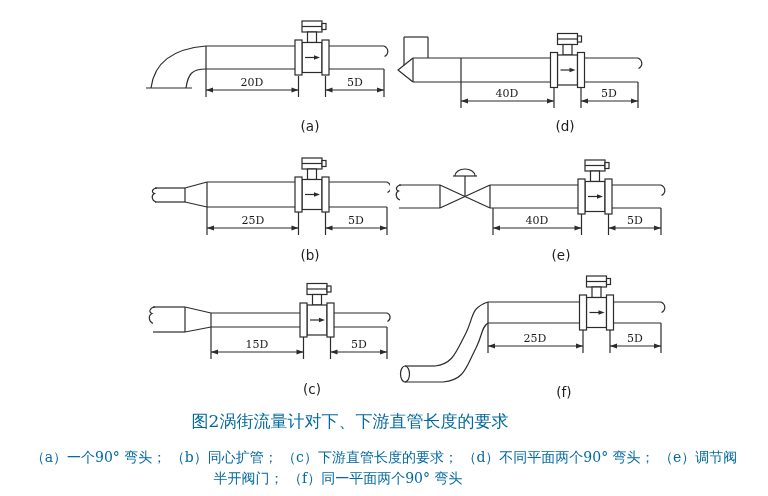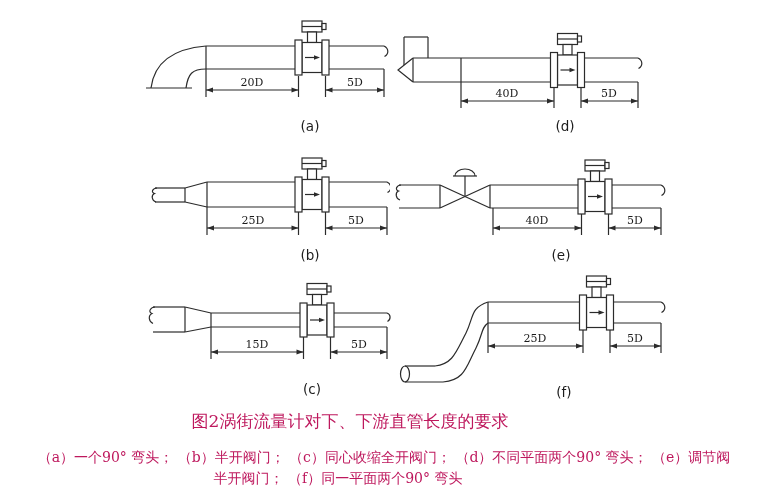--- a/index.html
+++ b/index.html
@@ -1,17 +1,17 @@
 <!DOCTYPE html>
 <html><head>
 <meta charset="utf-8">
 <style>
   html,body{margin:0;padding:0;background:#fff;}
   .canvas{position:relative;width:768px;height:496px;background:#ffffff;overflow:hidden;
-          font-family:"DejaVu Serif", serif;color:#be185d;}
+          font-family:"DejaVu Serif", serif;color:#0369a1;}
   .fig{position:absolute;}
   
   .ln path,.ln rect,.ln ellipse{stroke:#2b2b2b;stroke-width:1.2;fill:none;}
   .wf{fill:#ffffff !important;}
   .fl{fill:#2b2b2b;stroke:none;}
   svg text{font-family:"DejaVu Serif", serif;font-size:11px;fill:#1c1c1c;text-anchor:middle;}
   svg text.sub{font-family:"DejaVu Sans", sans-serif;font-size:13.5px;}
   .caption{position:absolute;top:410px;left:0;width:768px;text-align:center;
            font-size:17px;transform:translateX(-34px);}
   .legend{position:absolute;left:0;width:768px;text-align:center;font-size:14px;}
@@ -297,16 +297,16 @@
         <path d="M 268,53 V 83"></path>
       <path d="M 217,76 H 268"></path>
       <polygon class="fl" points="217,76 224,73.4 224,78.6"></polygon>
       <polygon class="fl" points="268,76 261,73.4 261,78.6"></polygon>
       <text x="242" y="72">5D</text>
     </g>
     <text class="sub" x="171" y="127">(f)</text>
   </svg>
 
   <div class="caption">图2涡街流量计对下、下游直管长度的要求</div>
-  <div class="legend l1">（a）一个90° 弯头； （b）半开阀门； （c）同心收缩全开阀门； （d）不同平面两个90° 弯头； （e）调节阀</div>
+  <div class="legend l1">（a）一个90° 弯头； （b）同心扩管； （c）下游直管长度的要求； （d）不同平面两个90° 弯头； （e）调节阀</div>
   <div class="legend l2">半开阀门； （f）同一平面两个90° 弯头</div>
 
 </div>
 
 </body></html>

